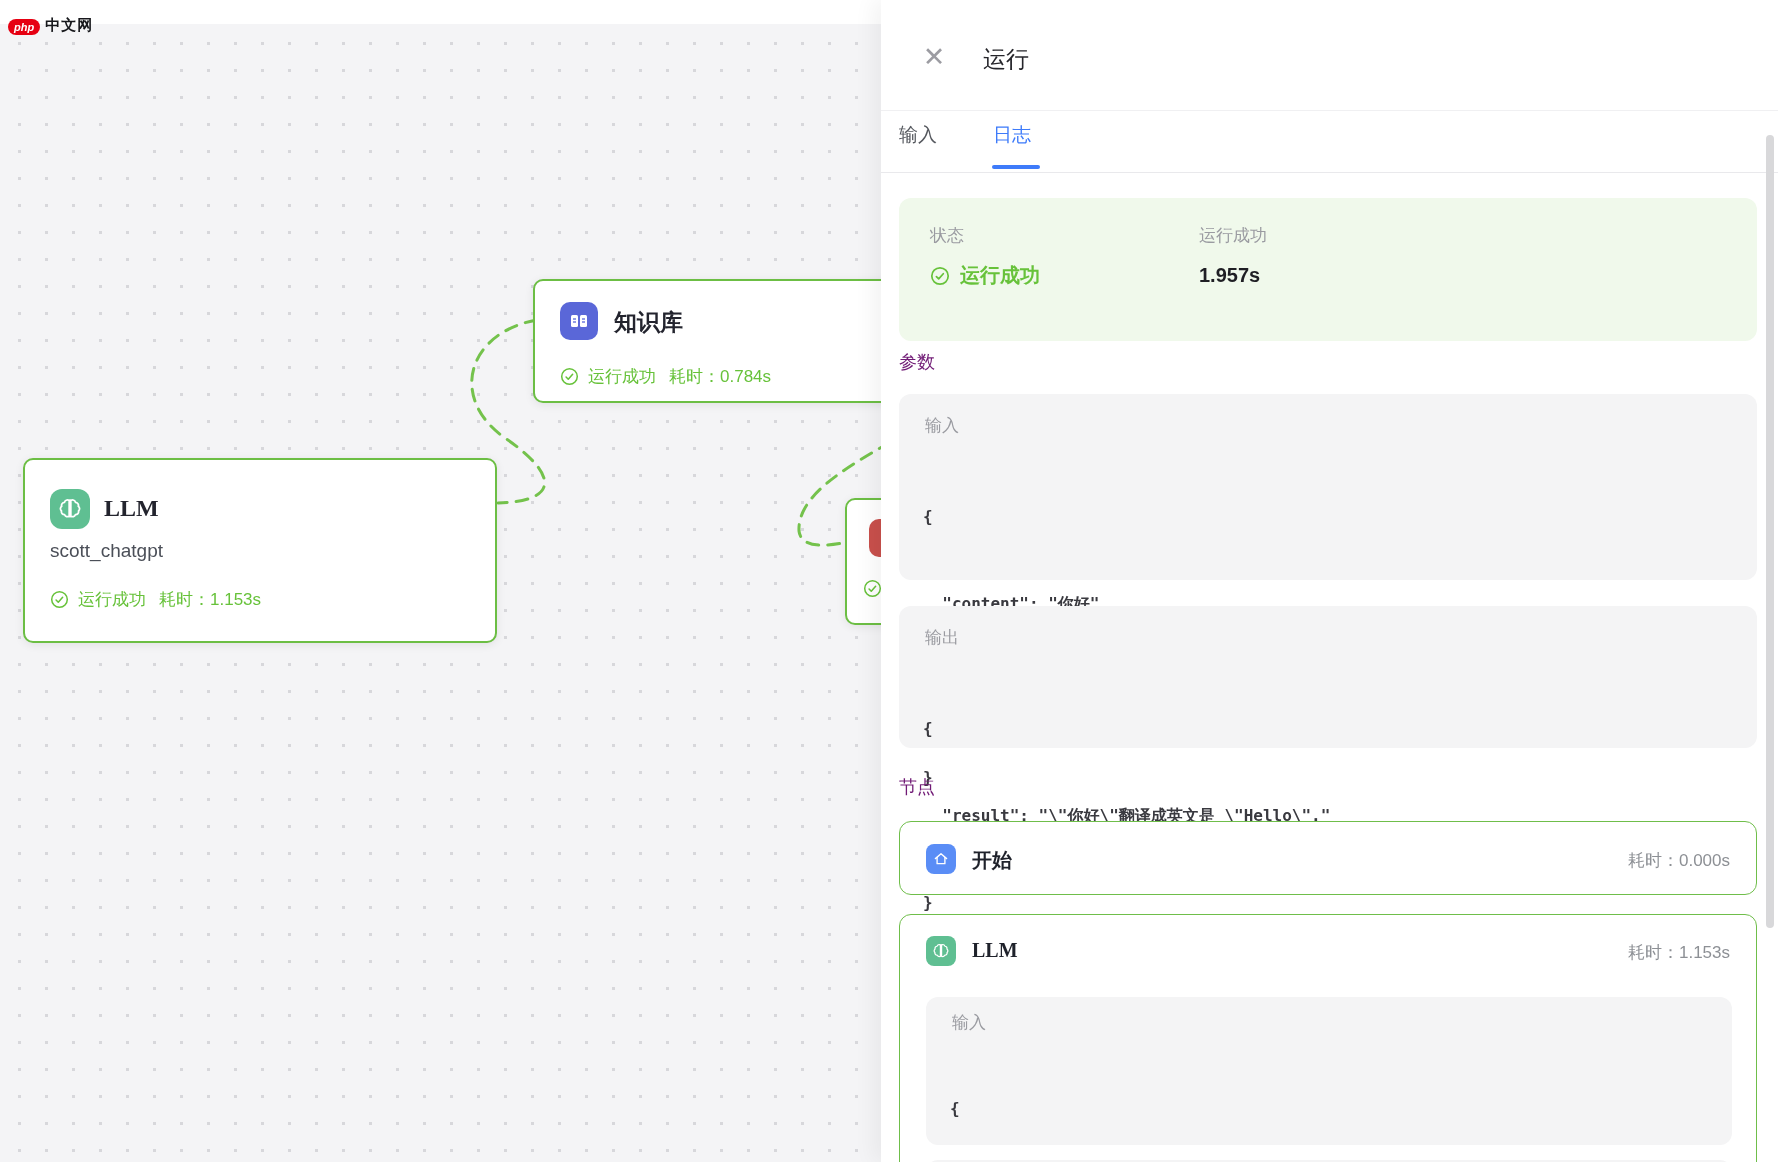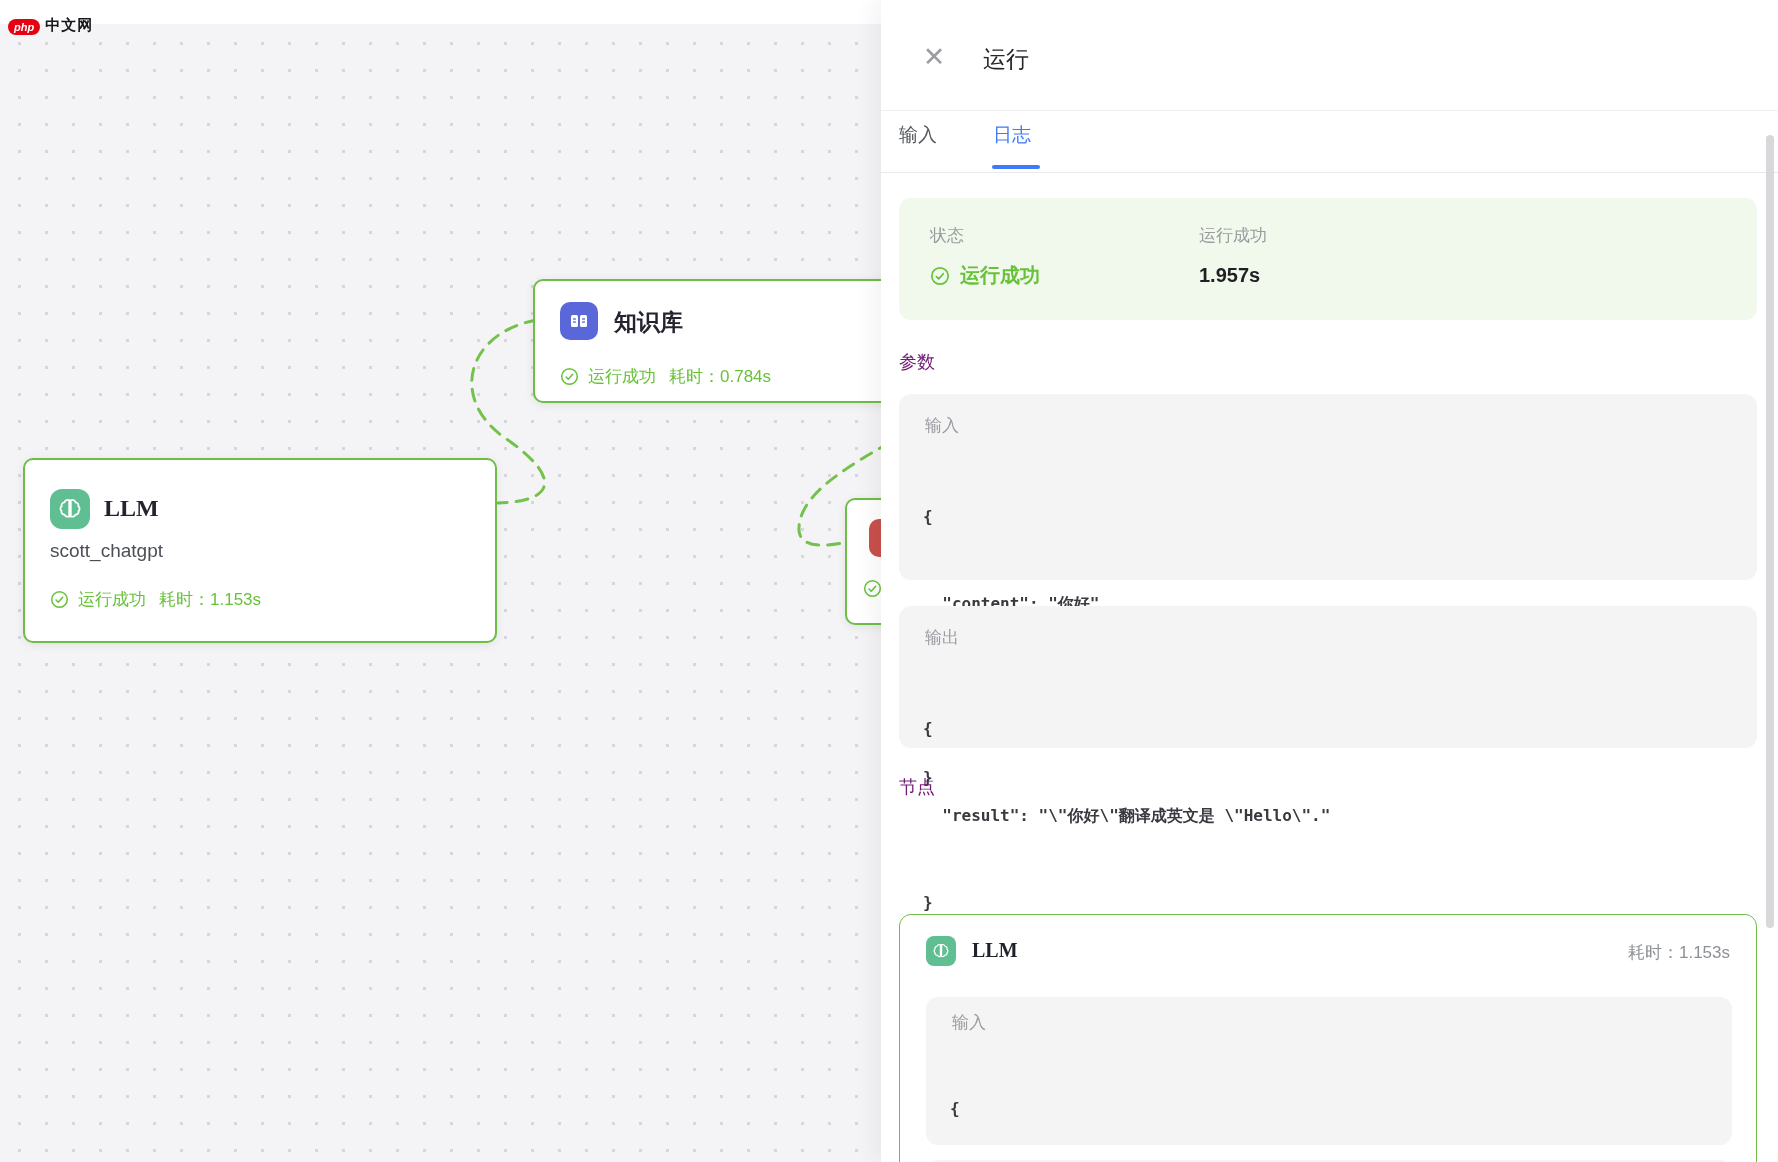--- a/index.html
+++ b/index.html
@@ -47,21 +47,21 @@
   .close{position:absolute;left:38px;top:42px;width:30px;height:30px;font-size:27px;line-height:30px;
          color:#9c9ca2;text-align:center;cursor:pointer;font-weight:400;}
   .ptitle{position:absolute;left:102px;top:44px;font-size:23px;font-weight:400;color:#26262b;}
   .div1{position:absolute;left:0;top:110px;width:100%;height:1px;background:#f0f0f2;}
   .div2{position:absolute;left:0;top:172px;width:100%;height:1px;background:#e9e9ec;}
   .tab{position:absolute;top:122px;font-size:19px;color:#55585e;cursor:pointer;}
   .tab-input{left:18px;}
   .tab-log{left:112px;color:#3e7bfa;text-align:right;}
   .tab-underline{position:absolute;left:111px;top:165px;width:48px;height:4px;border-radius:2px;background:#3e7bfa;}
 
-  .summary{position:absolute;left:18px;top:198px;width:858px;height:122px;background:#f0f9eb;border-radius:12px;}
+  .summary{position:absolute;left:18px;top:198px;width:858px;height:143px;background:#f0f9eb;border-radius:12px;}
   .sum-label{position:absolute;top:26px;font-size:17px;color:#9a9ba1;}
   .sum-l1{left:31px;} .sum-l2{left:300px;}
   .sum-status{position:absolute;left:31px;top:64px;display:flex;align-items:center;gap:10px;
               color:#67c23a;font-size:20px;font-weight:bold;}
   .sum-time{position:absolute;left:300px;top:66px;font-size:20px;font-weight:bold;color:#1f1f24;}
 
   .sec-label{position:absolute;left:18px;font-size:18px;color:#701a75;}
   .lbl-params{top:350px;}
   .lbl-nodes{top:775px;}
 
@@ -202,20 +202,30 @@
       <span class="cb-label">输出</span>
       <div class="code">
         <div>{</div>
         <div>  "result": "\"你好\"翻译成英文是 \"Hello\"."</div>
         <div>}</div>
       </div>
     </div>
 
     <div class="sec-label lbl-nodes">节点</div>
 
+    <div class="pcard card-start">
+      <span class="pc-icon ic-blue">
+        <svg width="18" height="18" viewBox="0 0 24 24" fill="none" stroke="#fff" stroke-width="1.8" stroke-linecap="round" stroke-linejoin="round">
+          <path d="M4.5 11.5 L12 5 L19.5 11.5"></path>
+            <path d="M6.8 9.8 V18.2 H17.2 V9.8"></path>
+        </svg>
+      </span>
+      <span class="pc-title">开始</span>
+      <span class="pc-time">耗时：0.000s</span>
+    </div>
 
     <div class="pcard card-llm">
       <span class="pc-icon ic-green">
         <svg width="20" height="20" viewBox="0 0 24 24" fill="none" stroke="#fff" stroke-width="1.5" stroke-linecap="round" stroke-linejoin="round">
           <path d="M11.3 4.6 C9.6 3.7 7.6 4.6 7.3 6.3 C5.5 6.4 4.3 8.1 4.9 9.7 C3.5 10.6 3.4 12.7 4.7 13.7 C4.3 15.4 5.6 17 7.4 16.9 C7.9 18.5 9.9 19.1 11.3 18.2 Z"></path>
           <path d="M12.7 4.6 C14.4 3.7 16.4 4.6 16.7 6.3 C18.5 6.4 19.7 8.1 19.1 9.7 C20.5 10.6 20.6 12.7 19.3 13.7 C19.7 15.4 18.4 17 16.6 16.9 C16.1 18.5 14.1 19.1 12.7 18.2 Z"></path>
           <line x1="12" y1="4.4" x2="12" y2="18.6"></line>
         </svg>
       </span>
       <span class="pc-title">LLM</span>

